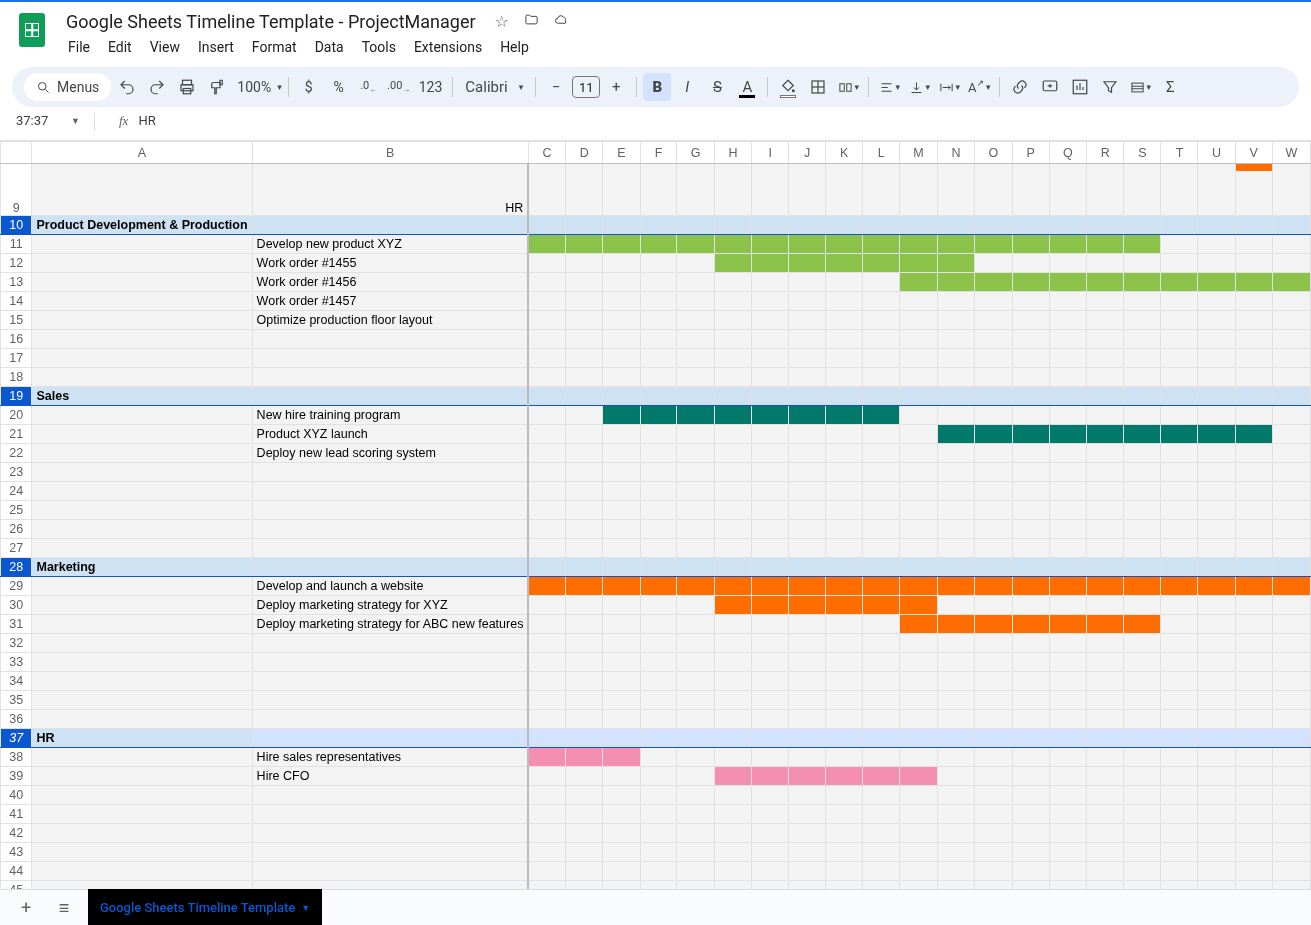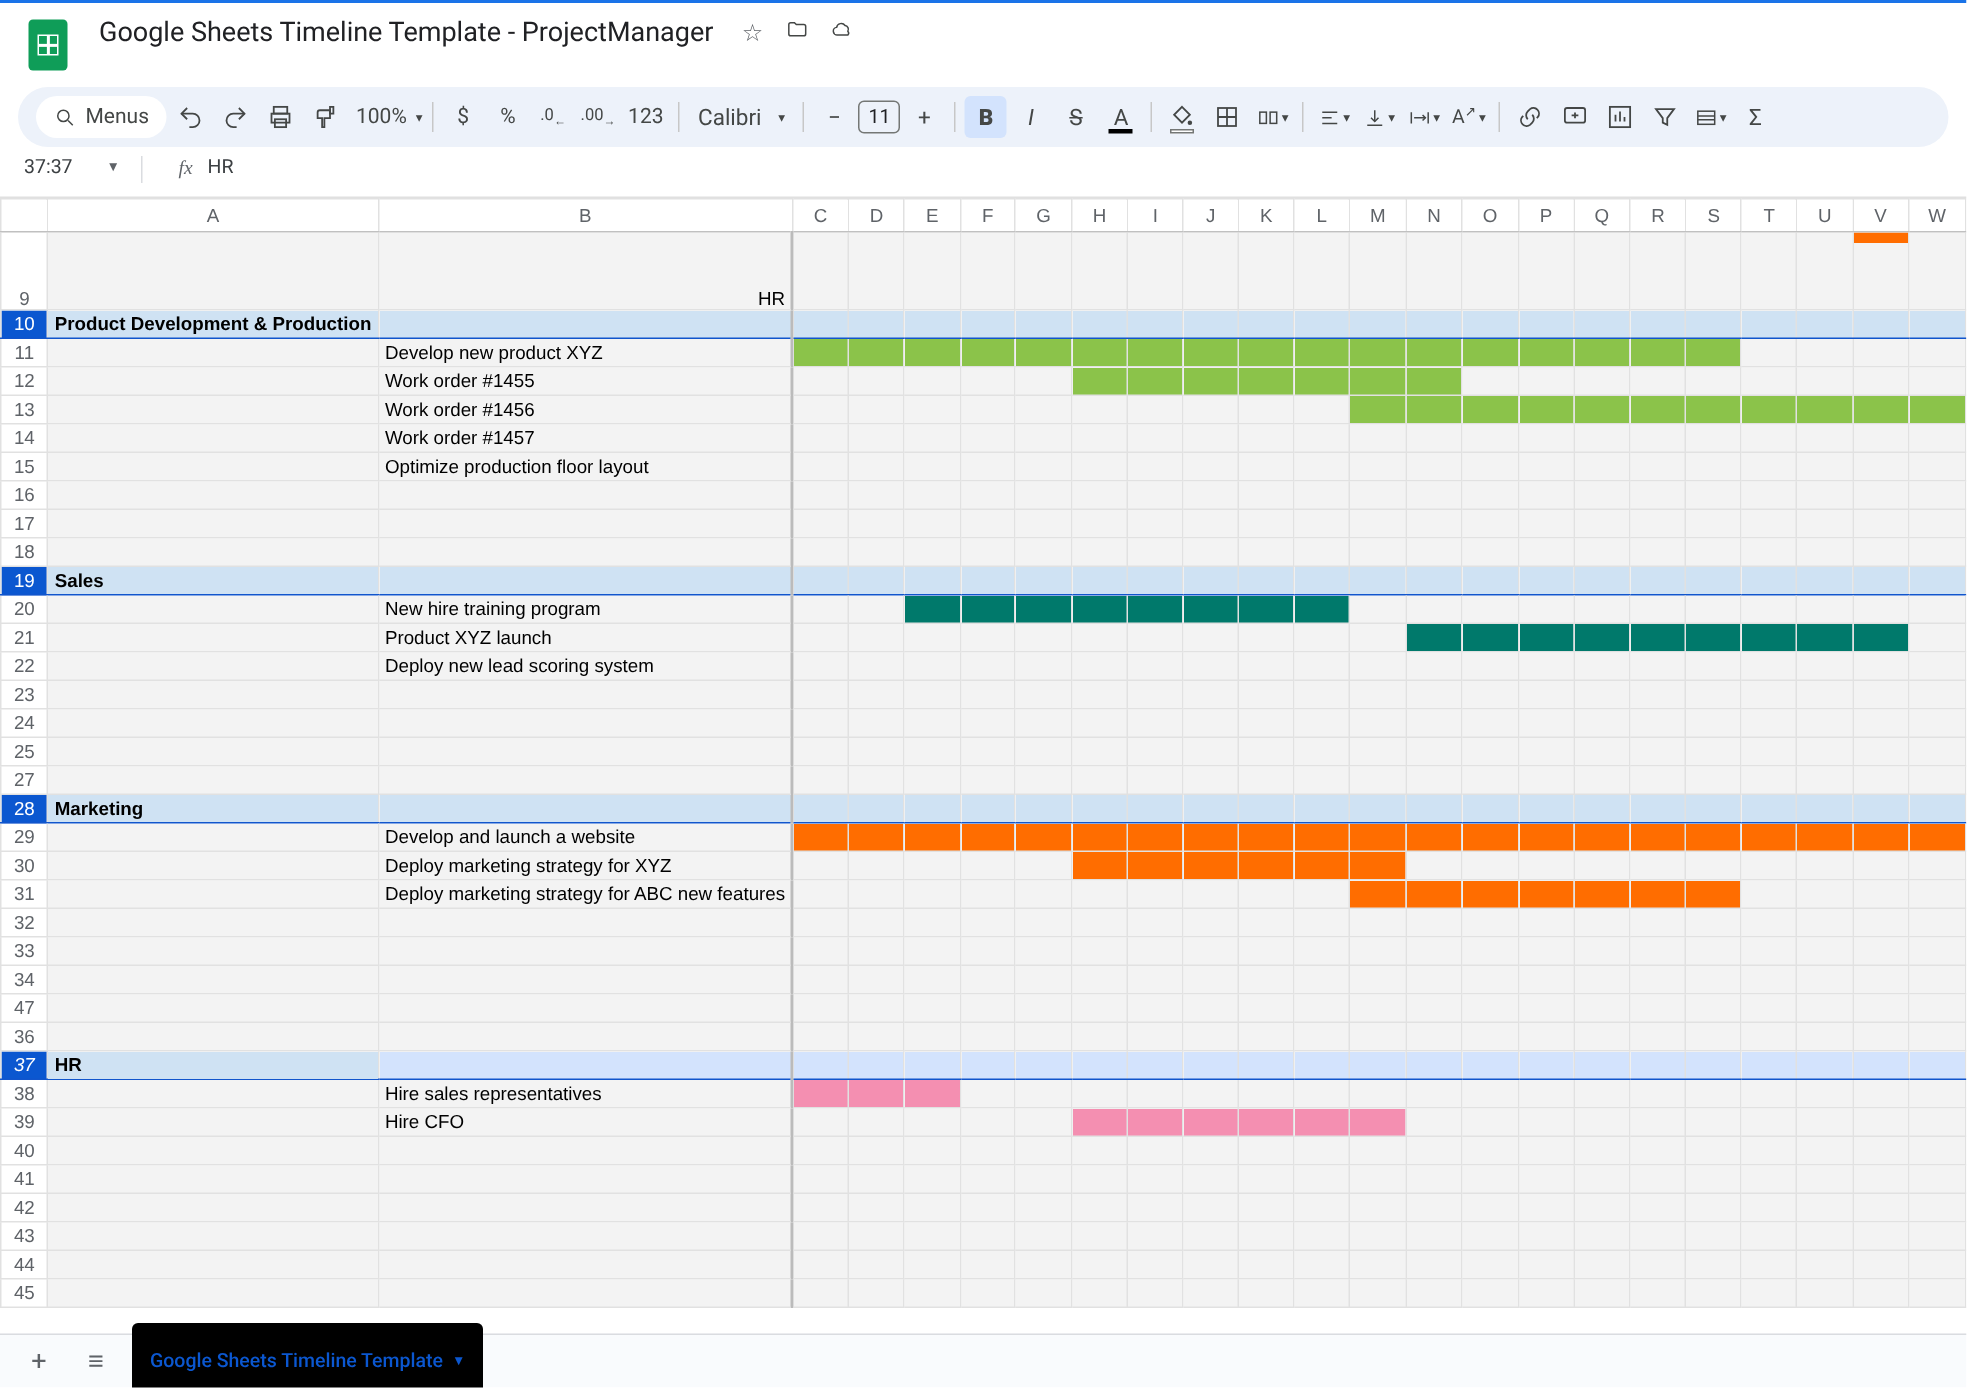--- a/index.html
+++ b/index.html
@@ -97,20 +97,31 @@
           <svg class="icon icon-sm" viewBox="0 0 24 24">
               <path d="M3 7v10a2 2 0 0 0 2 2h14a2 2 0 0 0 2-2V9a2 2 0 0 0-2-2h-8l-2-2H5a2 2 0 0 0-2 2z"></path>
             </svg>
         </span>
         <span class="title-icon">
           <svg class="icon icon-sm" viewBox="0 0 24 24">
               <path d="M18 14a4 4 0 0 0-3-6 5 5 0 0 0-9 2 4 4 0 0 0 1 8h11a3 3 0 0 0 0-4z"></path>
             </svg>
         </span>
       </div>
+      <div class="menubar" id="menubar">
+          <div class="menu-item">File</div>
+          <div class="menu-item">Edit</div>
+          <div class="menu-item">View</div>
+          <div class="menu-item">Insert</div>
+          <div class="menu-item">Format</div>
+          <div class="menu-item">Data</div>
+          <div class="menu-item">Tools</div>
+          <div class="menu-item">Extensions</div>
+          <div class="menu-item">Help</div>
+        </div>
     </div>
   </div>
 
   <div class="toolbar">
     <div class="tb-pill">
       <svg class="icon icon-sm" viewBox="0 0 24 24">
           <circle cx="10" cy="10" r="6"></circle>
           <line x1="15" y1="15" x2="20" y2="20"></line>
         </svg>
       <span>Menus</span>
@@ -768,20 +779,46 @@
             <td class="cell"></td>
             <td class="cell"></td>
             <td class="cell"></td>
             <td class="cell"></td>
             <td class="cell"></td>
             <td class="cell"></td>
             <td class="cell"></td>
             <td class="cell"></td>
           </tr>
           <tr class="">
+            <th class="row-hdr ">26</th>
+            <td class="cell"></td>
+            <td class="cell cell-b"></td>
+            <td class="cell"></td>
+            <td class="cell"></td>
+            <td class="cell"></td>
+            <td class="cell"></td>
+            <td class="cell"></td>
+            <td class="cell"></td>
+            <td class="cell"></td>
+            <td class="cell"></td>
+            <td class="cell"></td>
+            <td class="cell"></td>
+            <td class="cell"></td>
+            <td class="cell"></td>
+            <td class="cell"></td>
+            <td class="cell"></td>
+            <td class="cell"></td>
+            <td class="cell"></td>
+            <td class="cell"></td>
+            <td class="cell"></td>
+            <td class="cell"></td>
+            <td class="cell"></td>
+            <td class="cell"></td>
+          </tr>
+          <tr class="">
             <th class="row-hdr ">27</th>
             <td class="cell"></td>
             <td class="cell cell-b"></td>
             <td class="cell"></td>
             <td class="cell"></td>
             <td class="cell"></td>
             <td class="cell"></td>
             <td class="cell"></td>
             <td class="cell"></td>
             <td class="cell"></td>
@@ -976,21 +1013,21 @@
             <td class="cell"></td>
             <td class="cell"></td>
             <td class="cell"></td>
             <td class="cell"></td>
             <td class="cell"></td>
             <td class="cell"></td>
             <td class="cell"></td>
             <td class="cell"></td>
           </tr>
           <tr class="">
-            <th class="row-hdr ">47</th>
+            <th class="row-hdr ">35</th>
             <td class="cell"></td>
             <td class="cell cell-b"></td>
             <td class="cell"></td>
             <td class="cell"></td>
             <td class="cell"></td>
             <td class="cell"></td>
             <td class="cell"></td>
             <td class="cell"></td>
             <td class="cell"></td>
             <td class="cell"></td>

